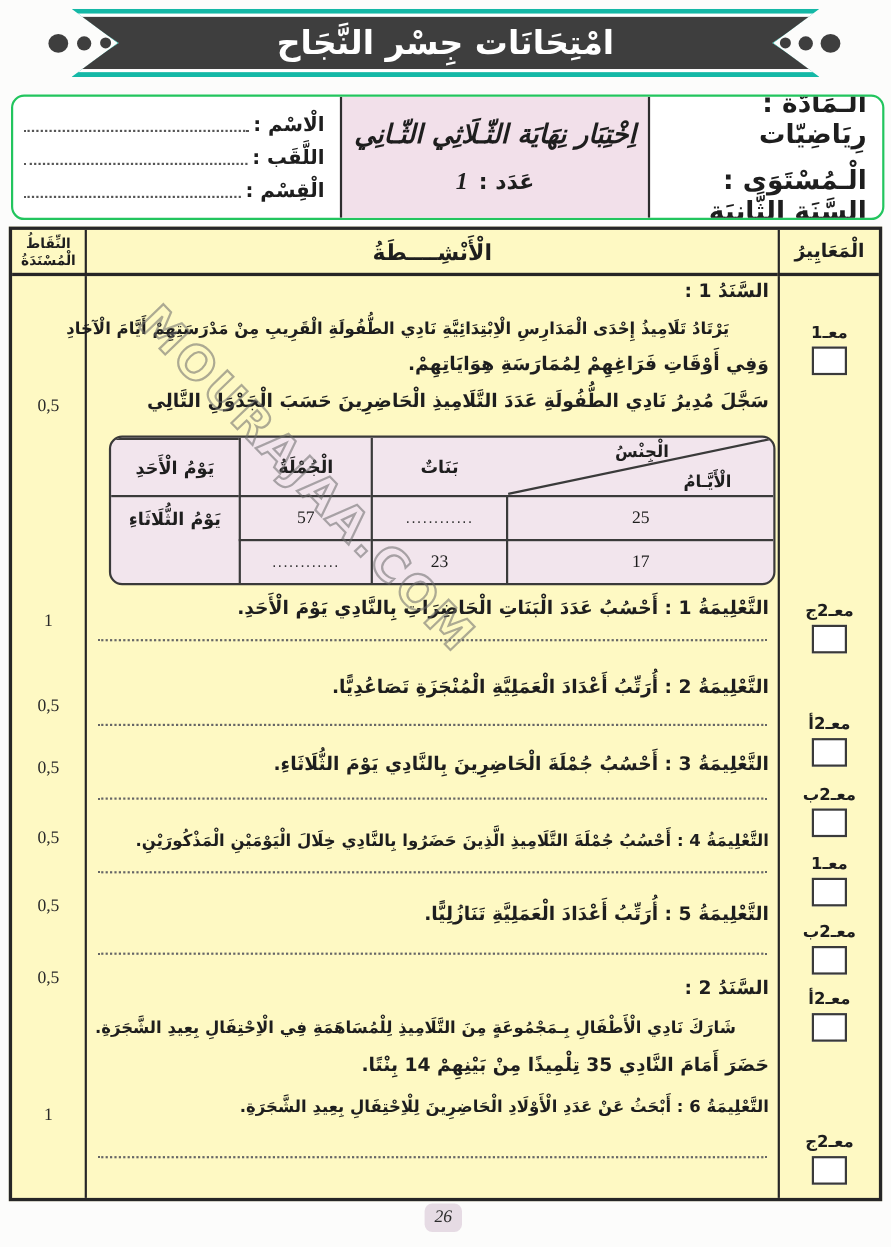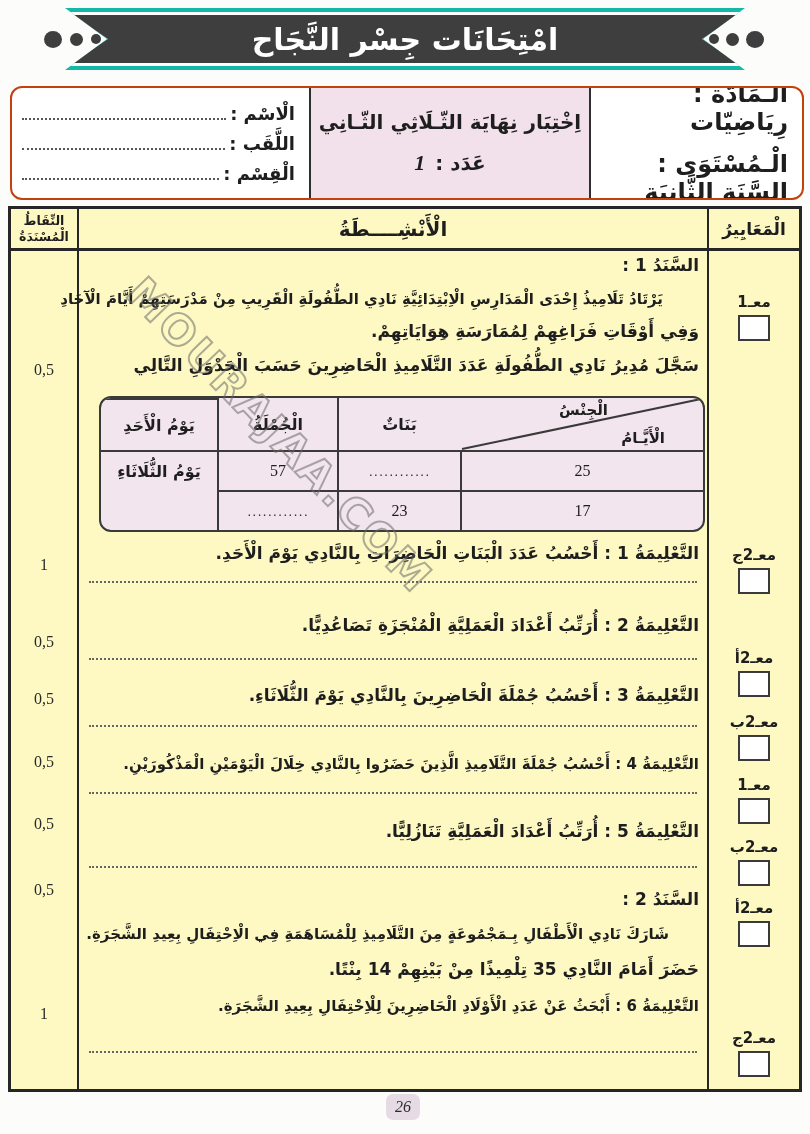--- a/index.html
+++ b/index.html
@@ -14,28 +14,28 @@
     -webkit-clip-path:polygon(0 0,100% 0,calc(100% - 42px) 50%,100% 100%,0 100%,42px 50%);
     clip-path:polygon(0 0,100% 0,calc(100% - 42px) 50%,100% 100%,0 100%,42px 50%);}
   .ribbon-line{position:absolute;inset:4px;background:#ffffff;
     clip-path:polygon(0 0,100% 0,calc(100% - 39px) 50%,100% 100%,0 100%,39px 50%);}
   .ribbon-core{position:absolute;inset:7px;background:#3e3e3e;display:flex;align-items:center;justify-content:center;
     clip-path:polygon(0 0,100% 0,calc(100% - 36px) 50%,100% 100%,0 100%,36px 50%);}
   .ribbon-title{color:#fff;font-size:30px;font-weight:bold;direction:rtl;letter-spacing:.5px;}
   .dot{position:absolute;background:#3e3e3e;border-radius:50%;}
 
   
-  .infobox{position:absolute;left:10px;top:86px;width:790px;height:110px;border:2px solid #c2410c;
+  .infobox{position:absolute;left:10px;top:86px;width:790px;height:110px;border:2px solid #22c55e;
     border-radius:12px;display:flex;flex-direction:row;overflow:hidden;background:#fff;}
   .info-left{width:273px;display:flex;flex-direction:column;justify-content:center;gap:9px;direction:rtl;padding:0 14px 0 10px;}
   .info-mid{width:278px;background:#f2e0ea;border-left:2px solid #2e2e2e;border-right:2px solid #2e2e2e;
     display:flex;flex-direction:column;align-items:center;justify-content:center;gap:16px;direction:rtl;}
   .info-right{flex:1;display:flex;flex-direction:column;justify-content:center;gap:14px;direction:rtl;padding-right:14px;}
   .info-line{font-size:24px;font-weight:bold;}
-  .exam-title{font-size:20px;font-weight:bold;text-align:center;}
+  .exam-title{font-size:24px;font-weight:bold;text-align:center;font-style:italic;}
   .exam-num{font-size:20px;font-weight:bold;display:flex;gap:10px;align-items:center;}
   .exam-num .n{font-family:"Liberation Serif",serif;font-style:italic;font-size:22px;}
   .field{display:flex;flex-direction:row;align-items:flex-end;font-size:18px;font-weight:bold;gap:4px;}
   .field .lbl{white-space:nowrap;}
   .field .dots{flex:1;border-bottom:2px dotted #555;margin-bottom:4px;height:1px;}
 
   
   .main-table{position:absolute;left:8px;top:206px;width:794px;height:886px;border:3px solid #262626;
     display:grid;grid-template-columns:68px 1fr 92px;grid-template-rows:42px 1fr;background:#fef9c3;box-sizing:border-box;}
   .hcell{display:flex;align-items:center;justify-content:center;border-bottom:3px solid #262626;font-weight:bold;}

